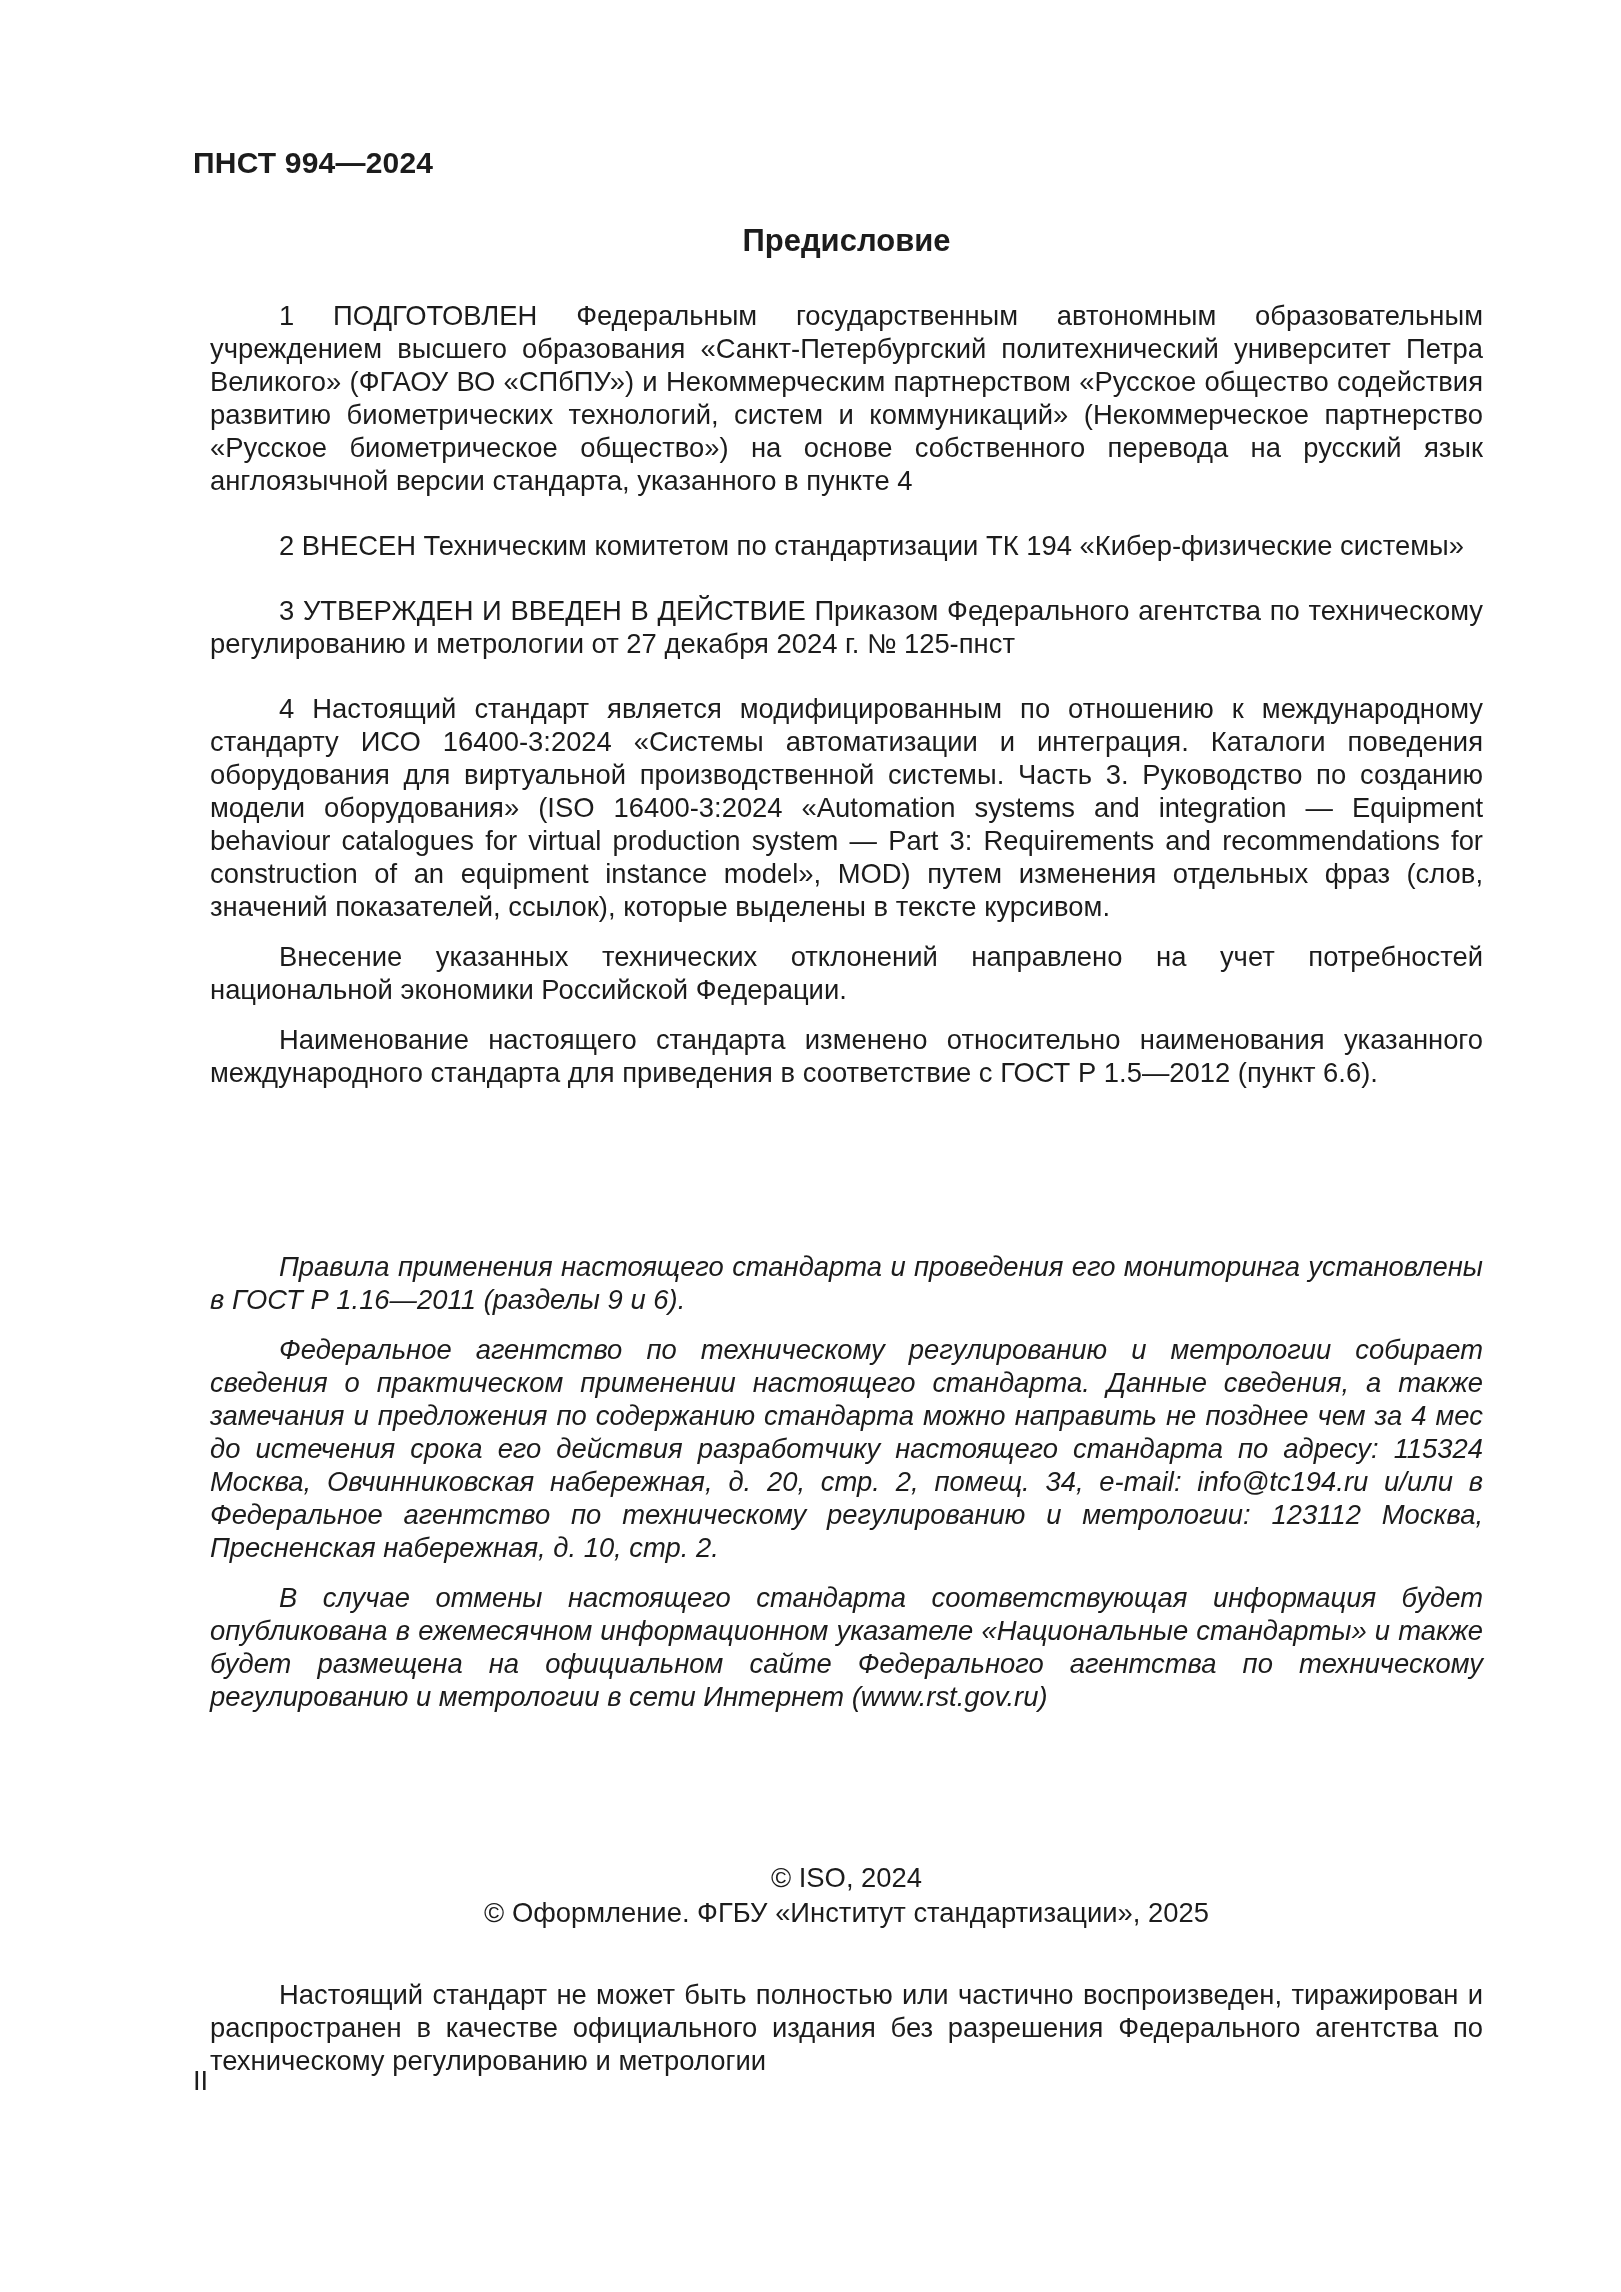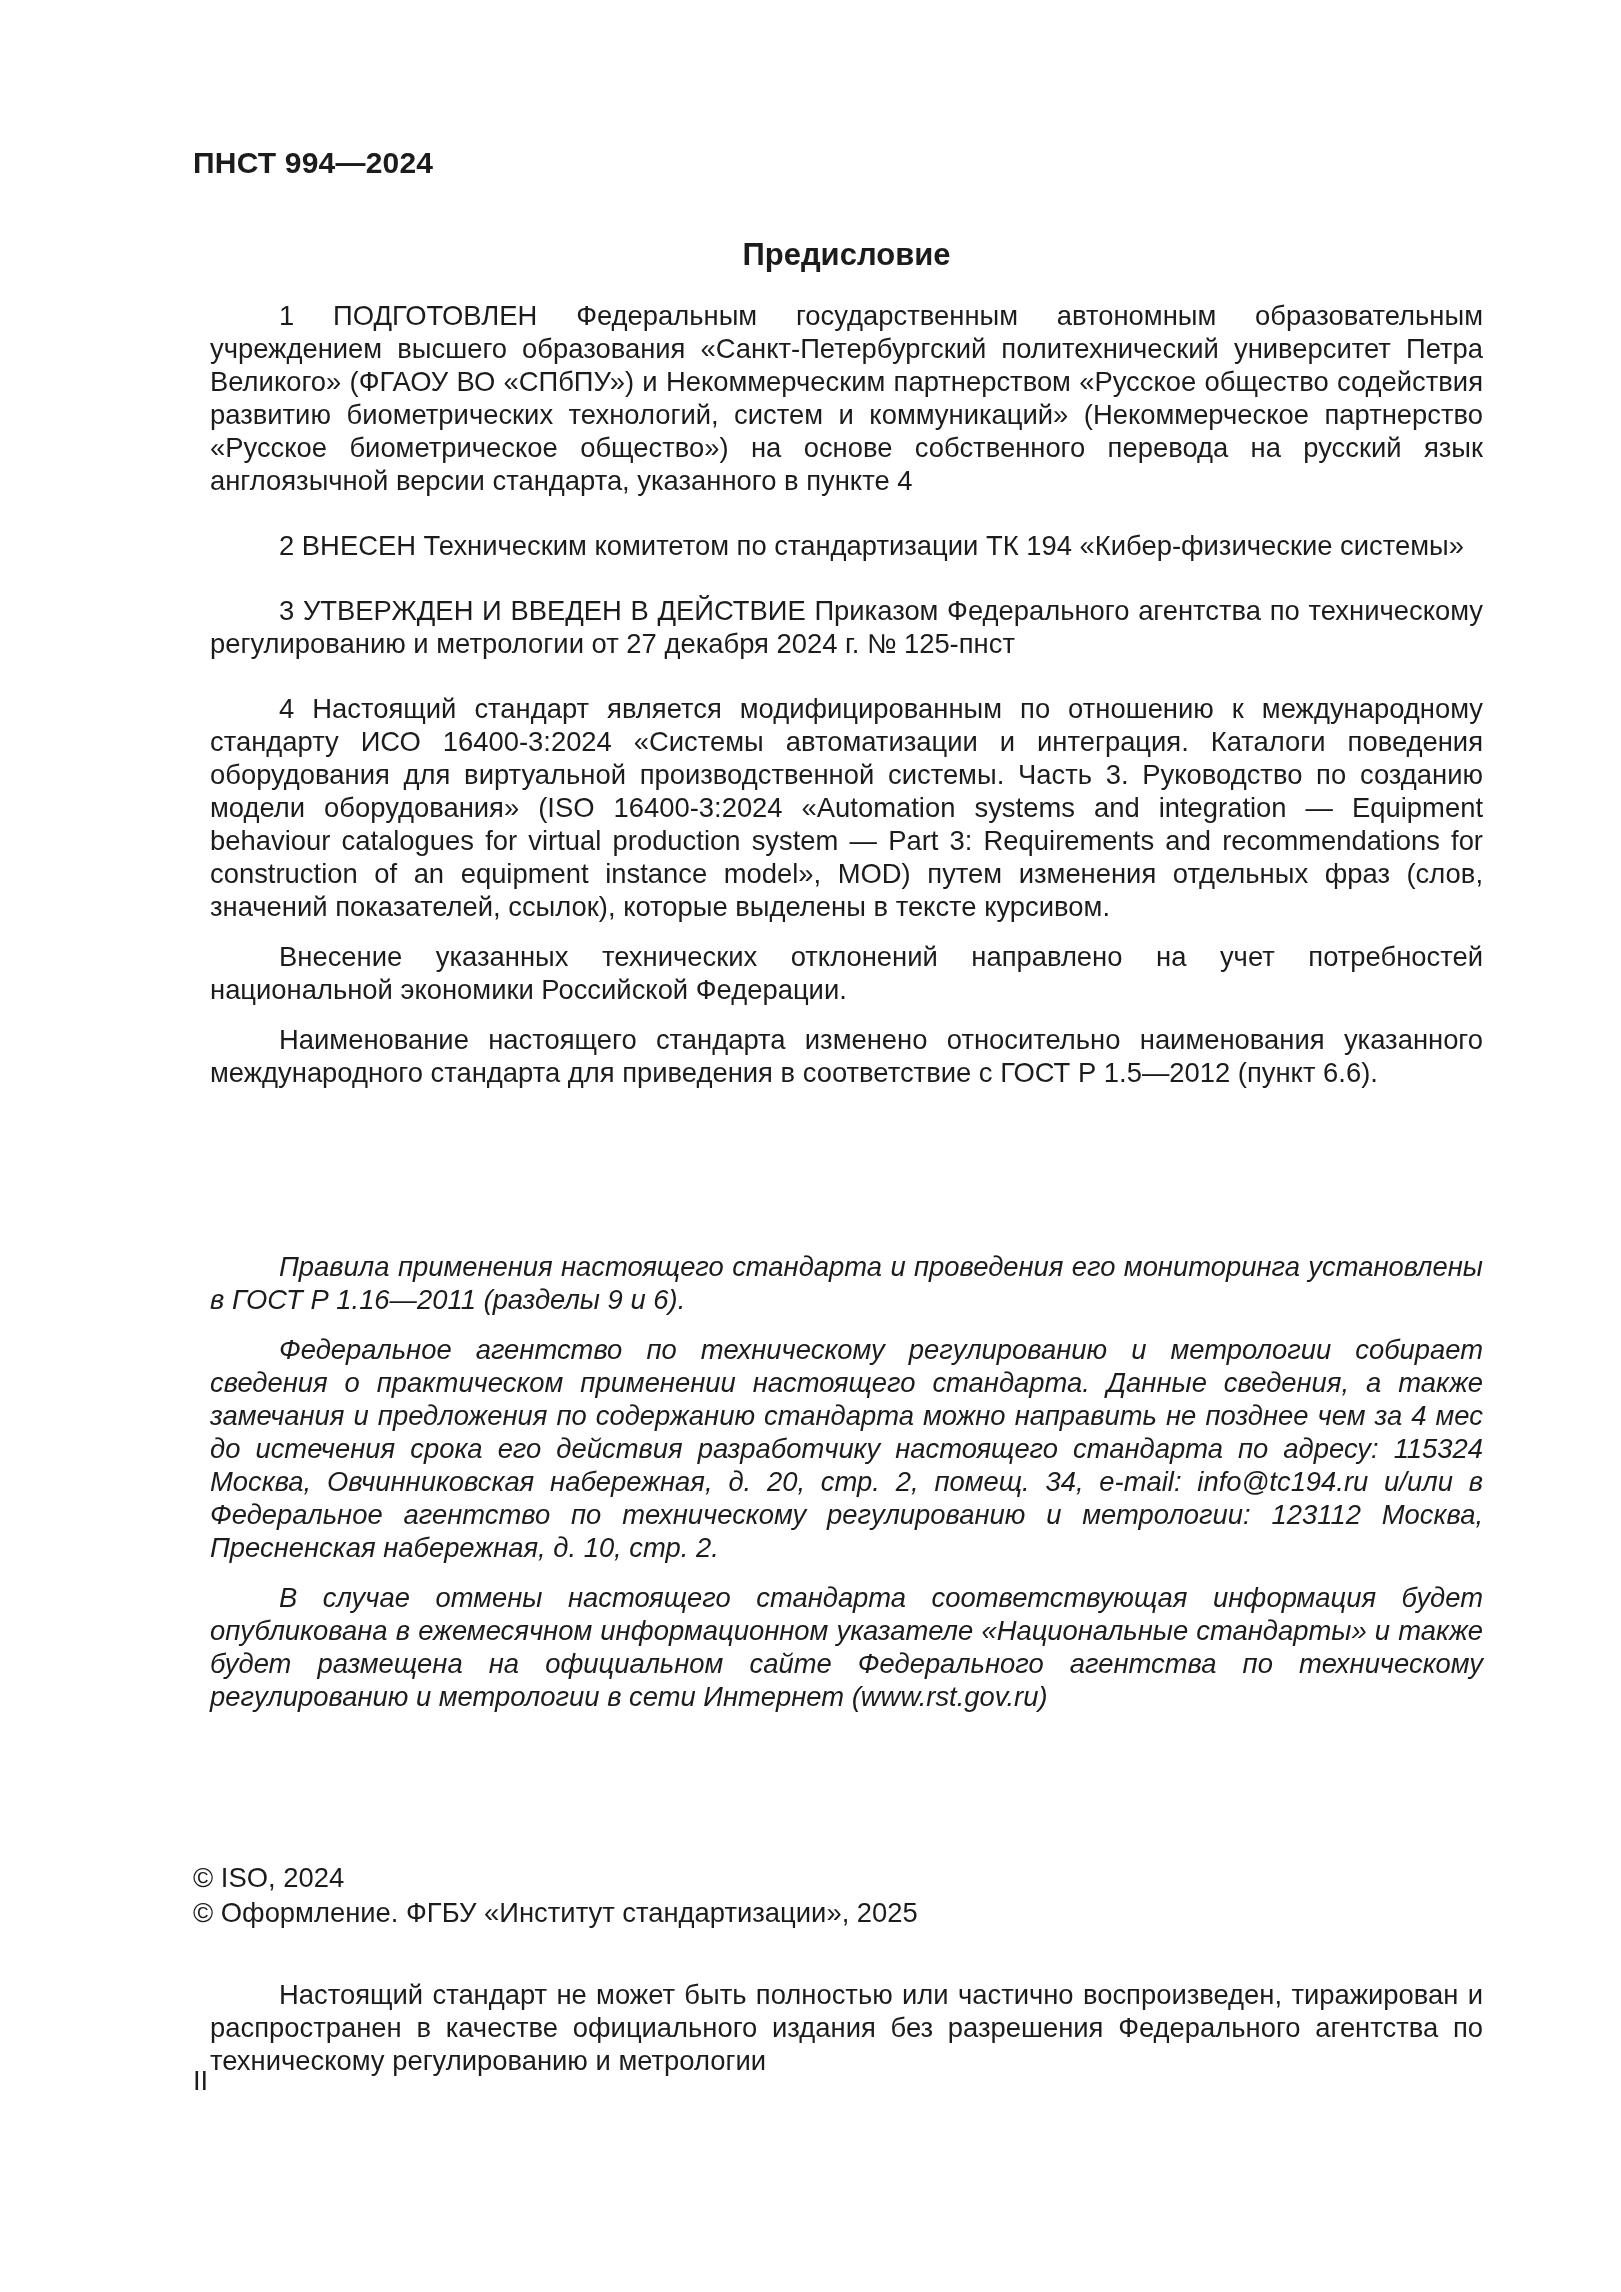--- a/index.html
+++ b/index.html
@@ -11,38 +11,38 @@
     overflow: hidden;
   }
   .page { position: absolute; left: 0; top: 0; width: 1621px; height: 1934px; background: #ffffff; }
 
   .doc-code {
     position: absolute; left: 193px; top: 146px;
     font-size: 30px; font-weight: bold; letter-spacing: 0.2px;
   }
   .page-title {
     position: absolute; left: 193px; top: 223px; width: 1307px;
-    text-align: center; font-size: 31px; font-weight: bold; margin-top: 14px;
+    text-align: center; font-size: 31px; font-weight: bold;
   }
 
   .textcol { position: absolute; left: 193px; width: 1307px; }
 
   .foreword { top: 282px; }
   .foreword p, .italic-note p, .restriction p {
     margin: 17px;
     font-size: 27.4px; line-height: 33px;
     text-align: justify; text-indent: 69px;
   }
   .foreword p.gap { margin-top: 32px; }
 
   .italic-note { top: 1233px; }
   .italic-note p { font-style: italic; }
 
   .copyright {
-    top: 1860px; text-align: left;
+    top: 1860px; text-align: center;
     font-size: 27.4px; line-height: 35px;
   }
   .copyright p { margin: 0; text-indent: 0; }
 
   .restriction { top: 1961px; }
 
   .page-number {
     position: absolute; left: 193px; top: 2064px;
     font-size: 27.4px; line-height: 33px;
   }

